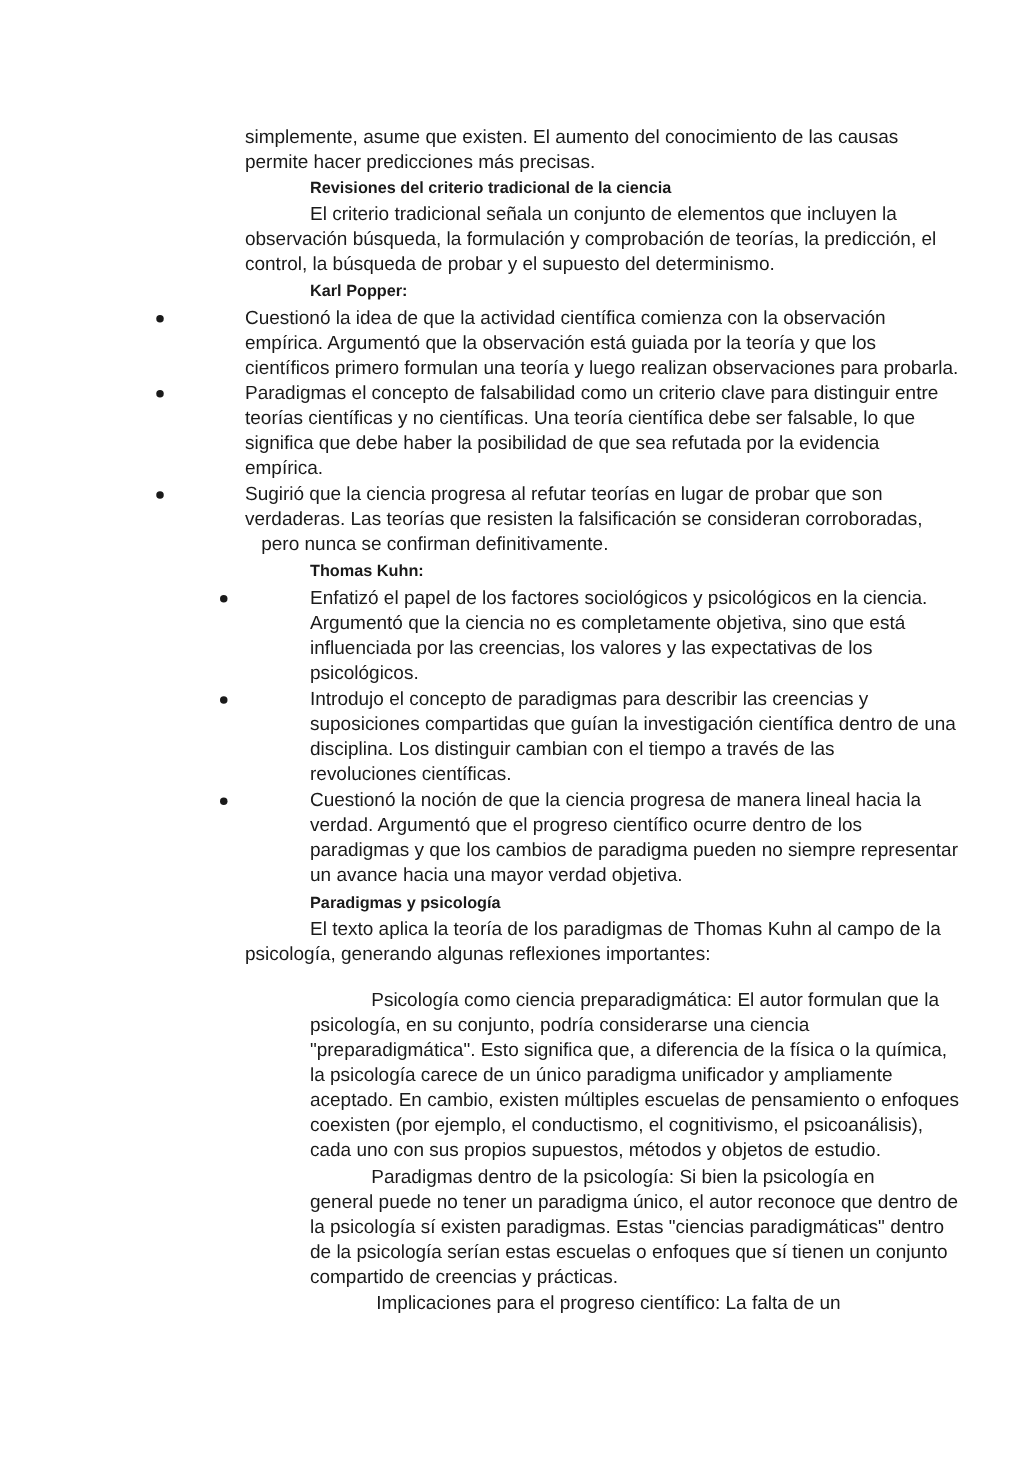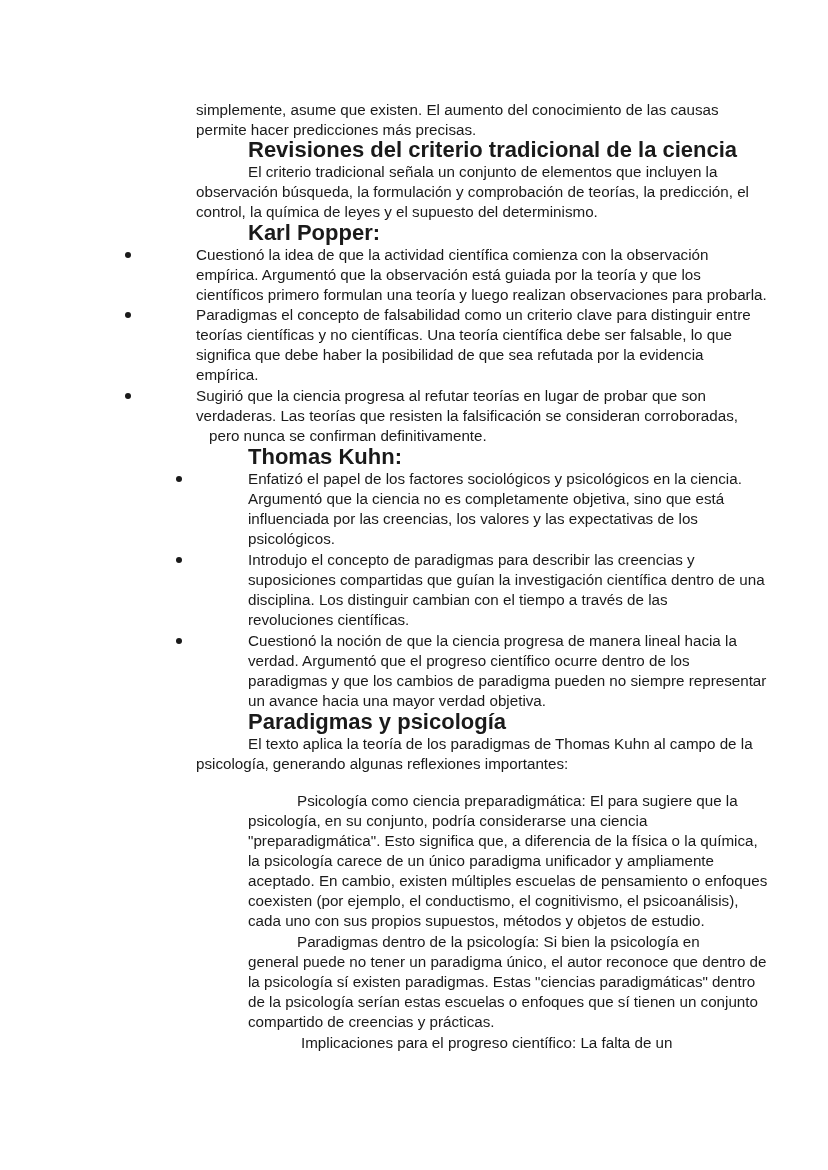--- a/index.html
+++ b/index.html
@@ -1,34 +1,34 @@
 <!DOCTYPE html>
 <html><head>
 <meta charset="utf-8">
 <style>
   html, body { margin: 0; padding: 0; background: #ffffff; }
   body { width: 828px; height: 1170px; position: relative; overflow: hidden;
          font-family: "Liberation Sans", sans-serif; color: #1a1a1a; font-size: 15.2px; }
   .line { position: absolute; white-space: nowrap; line-height: 20px; margin-left: 47px; }
-  .h { font-weight: bold; font-size: 22px; }
+  .h { font-weight: bold; font-size: 13px; }
   .bullet { position: absolute; width: 6px; height: 6px; border-radius: 50%; background: #1a1a1a; }
   b { font-weight: normal; }
 </style>
 </head>
 <body>
 
 <div>
 
   <div class="line" style="left:149px;top:100px">simplemente, asume que existen. El aumento del conocimiento de las causas</div>
   <div class="line" style="left:149px;top:120px">permite hacer predicciones más precisas.</div>
 
   <div class="line h" style="left:201px;top:140px">Revisiones del criterio tradicional de la ciencia</div>
   <div class="line" style="left:201px;top:162px">El criterio tradicional señala un conjunto de elementos que incluyen la</div>
   <div class="line" style="left:149px;top:182px">observación búsqueda, la formulación y comprobación de teorías, la predicción, el</div>
-  <div class="line" style="left:149px;top:202px">control, la química de leyes y el supuesto del determinismo.</div>
+  <div class="line" style="left:149px;top:202px">control, la búsqueda de probar y el supuesto del determinismo.</div>
 
   <div class="line h" style="left:201px;top:223px">Karl Popper:</div>
 
   <span class="bullet" style="left:125px;top:252px"></span>
   <div class="line" style="left:149px;top:245px">Cuestionó la idea de que la actividad científica comienza con la observación</div>
   <div class="line" style="left:149px;top:265px">empírica. Argumentó que la observación está guiada por la teoría y que los</div>
   <div class="line" style="left:149px;top:285px">científicos primero formulan una teoría y luego realizan observaciones para probarla.</div>
 
   <span class="bullet" style="left:125px;top:312px"></span>
   <div class="line" style="left:149px;top:305px"><span>Paradigmas el concepto de </span><b>falsabilidad</b><span> como un criterio clave para distinguir entre</span></div>
@@ -58,21 +58,21 @@
   <span class="bullet" style="left:176px;top:638px"></span>
   <div class="line" style="left:201px;top:631px">Cuestionó la noción de que la ciencia progresa de manera lineal hacia la</div>
   <div class="line" style="left:201px;top:651px">verdad. Argumentó que el progreso científico ocurre dentro de los</div>
   <div class="line" style="left:201px;top:671px">paradigmas y que los cambios de paradigma pueden no siempre representar</div>
   <div class="line" style="left:201px;top:691px">un avance hacia una mayor verdad objetiva.</div>
 
   <div class="line h" style="left:201px;top:712px">Paradigmas y psicología</div>
   <div class="line" style="left:201px;top:734px">El texto aplica la teoría de los paradigmas de Thomas Kuhn al campo de la</div>
   <div class="line" style="left:149px;top:754px">psicología, generando algunas reflexiones importantes:</div>
 
-  <div class="line" style="left:250px;top:791px"><b>Psicología como ciencia preparadigmática:</b><span> El para sugiere que la</span></div>
+  <div class="line" style="left:250px;top:791px"><b>Psicología como ciencia preparadigmática:</b><span> El autor formulan que la</span></div>
   <div class="line" style="left:201px;top:811px">psicología, en su conjunto, podría considerarse una ciencia</div>
   <div class="line" style="left:201px;top:831px">"preparadigmática". Esto significa que, a diferencia de la física o la química,</div>
   <div class="line" style="left:201px;top:851px">la psicología carece de un único paradigma unificador y ampliamente</div>
   <div class="line" style="left:201px;top:871px">aceptado. En cambio, existen múltiples escuelas de pensamiento o enfoques</div>
   <div class="line" style="left:201px;top:891px">coexisten (por ejemplo, el conductismo, el cognitivismo, el psicoanálisis),</div>
   <div class="line" style="left:201px;top:911px">cada uno con sus propios supuestos, métodos y objetos de estudio.</div>
 
   <div class="line" style="left:250px;top:932px"><b>Paradigmas dentro de la psicología:</b><span> Si bien la psicología en</span></div>
   <div class="line" style="left:201px;top:952px">general puede no tener un paradigma único, el autor reconoce que dentro de</div>
   <div class="line" style="left:201px;top:972px">la psicología sí existen paradigmas. Estas "ciencias paradigmáticas" dentro</div>

